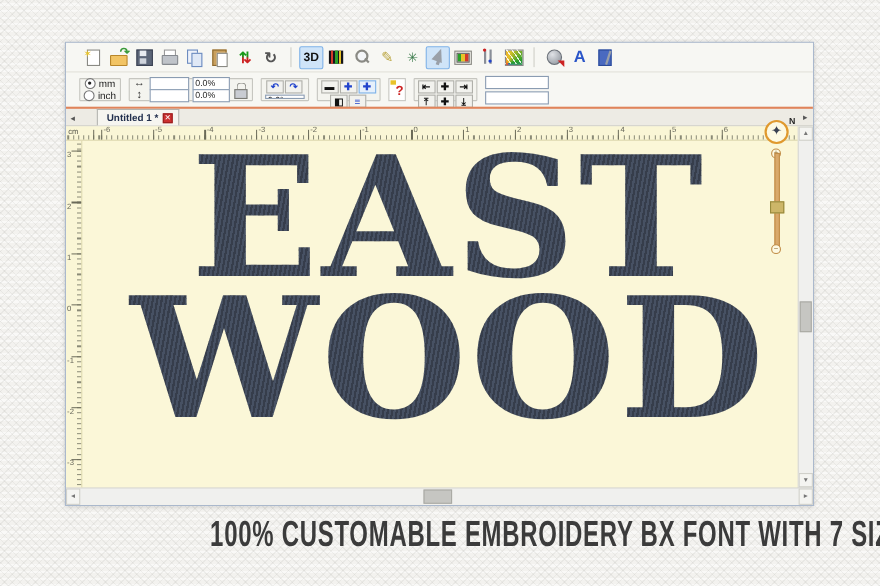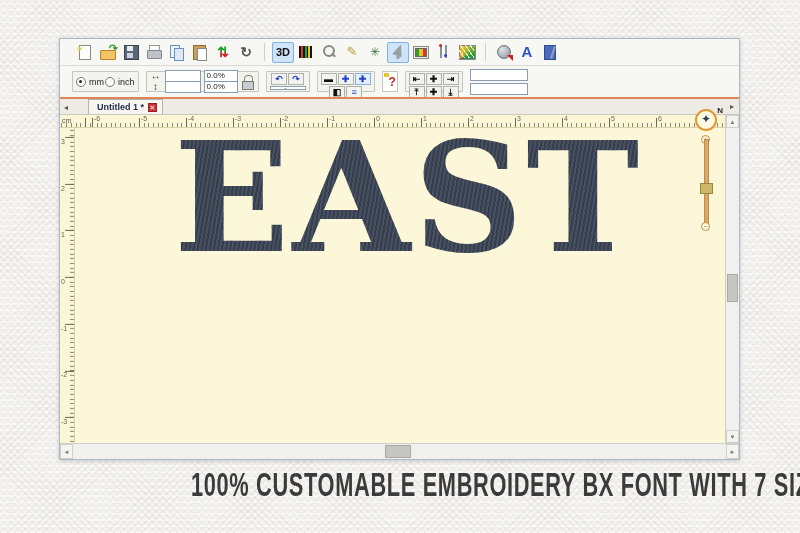--- a/index.html
+++ b/index.html
@@ -63,21 +63,21 @@
   .i-download-globe::after{content:"";position:absolute;right:0px;bottom:0px;width:0;height:0;
     border-top:6px solid #cc2222;border-left:6px solid transparent;transform:rotate(0deg);}
   .i-lettering-a{color:#2a55c8;font-weight:bold;font-size:15px;font-family:"Liberation Sans",sans-serif;}
   .i-design-notes::before{content:"";position:absolute;left:3px;top:2px;width:10px;height:13px;background:#4a6ac0;border:1px solid #2a4a98;}
   .i-design-notes::after{content:"";position:absolute;left:11px;top:3px;width:2px;height:13px;background:#9aa0a8;transform:rotate(18deg);}
   
   .tb-props{height:27px;display:flex;align-items:center;gap:7px;padding:2px 6px 2px 12px;
     background:#f7f7f3;flex:0 0 auto;font-size:9px;color:#222;}
   .cluster{display:flex;align-items:center;gap:3px;border:1px solid #c6c6c0;background:#f4f4ef;
     padding:1px 3px;height:21px;box-sizing:border-box;border-radius:1px;}
-  .radio-col{display:flex;justify-content:center;gap:1px;}
+  .radio-col{display:flex;flex-direction:column;justify-content:center;gap:1px;}
   .radio{display:flex;align-items:center;gap:3px;cursor:pointer;}
   .rdot{width:8px;height:8px;border-radius:50%;border:1px solid #777;background:#fff;position:relative;}
   .rdot.sel::after{content:"";position:absolute;left:2px;top:2px;width:3px;height:3px;border-radius:50%;background:#222;}
   .dim-grid{display:grid;grid-template-columns:12px 36px 34px;grid-auto-rows:10px;gap:1px 3px;align-items:center;}
   .dimicon{font-size:10px;color:#333;text-align:center;line-height:10px;font-weight:bold;}
   .field{height:10px;background:#fff;border:1px solid #8a9cb2;font-size:8px;line-height:10px;padding:0 2px;color:#222;
     font-family:"Liberation Sans",sans-serif;overflow:hidden;white-space:nowrap;}
   .lockbtn{width:14px;height:16px;position:relative;background:transparent;border:none;cursor:pointer;}
   .lockbtn::before{content:"";position:absolute;left:3px;top:1px;width:7px;height:6px;border:1.5px solid #8a8a84;border-bottom:none;border-radius:4px 4px 0 0;}
   .lockbtn::after{content:"";position:absolute;left:1px;top:7px;width:10px;height:7px;background:#c9ccd2;border:1px solid #7a7a74;}
@@ -337,20 +337,21 @@
           <span class="rlabel" style="top: 102.3px;">1</span>
           <span class="rlabel" style="top: 149px;">0</span>
           <span class="rlabel" style="top: 195.7px;">-1</span>
           <span class="rlabel" style="top: 242.4px;">-2</span>
           <span class="rlabel" style="top: 289.1px;">-3</span>
         </div>
 
       <div class="canvas">
         <div class="design">
           <div class="line">EAST</div>
+          <div class="line">WOOD</div>
         </div>
       </div>
 
       <div class="compass">✦</div>
       <div class="compass-n">N</div>
 
       <div class="zoom-slider">
         <span class="zs-end zs-plus">+</span>
         <div class="zs-track"></div>
         <div class="zs-handle"></div>

